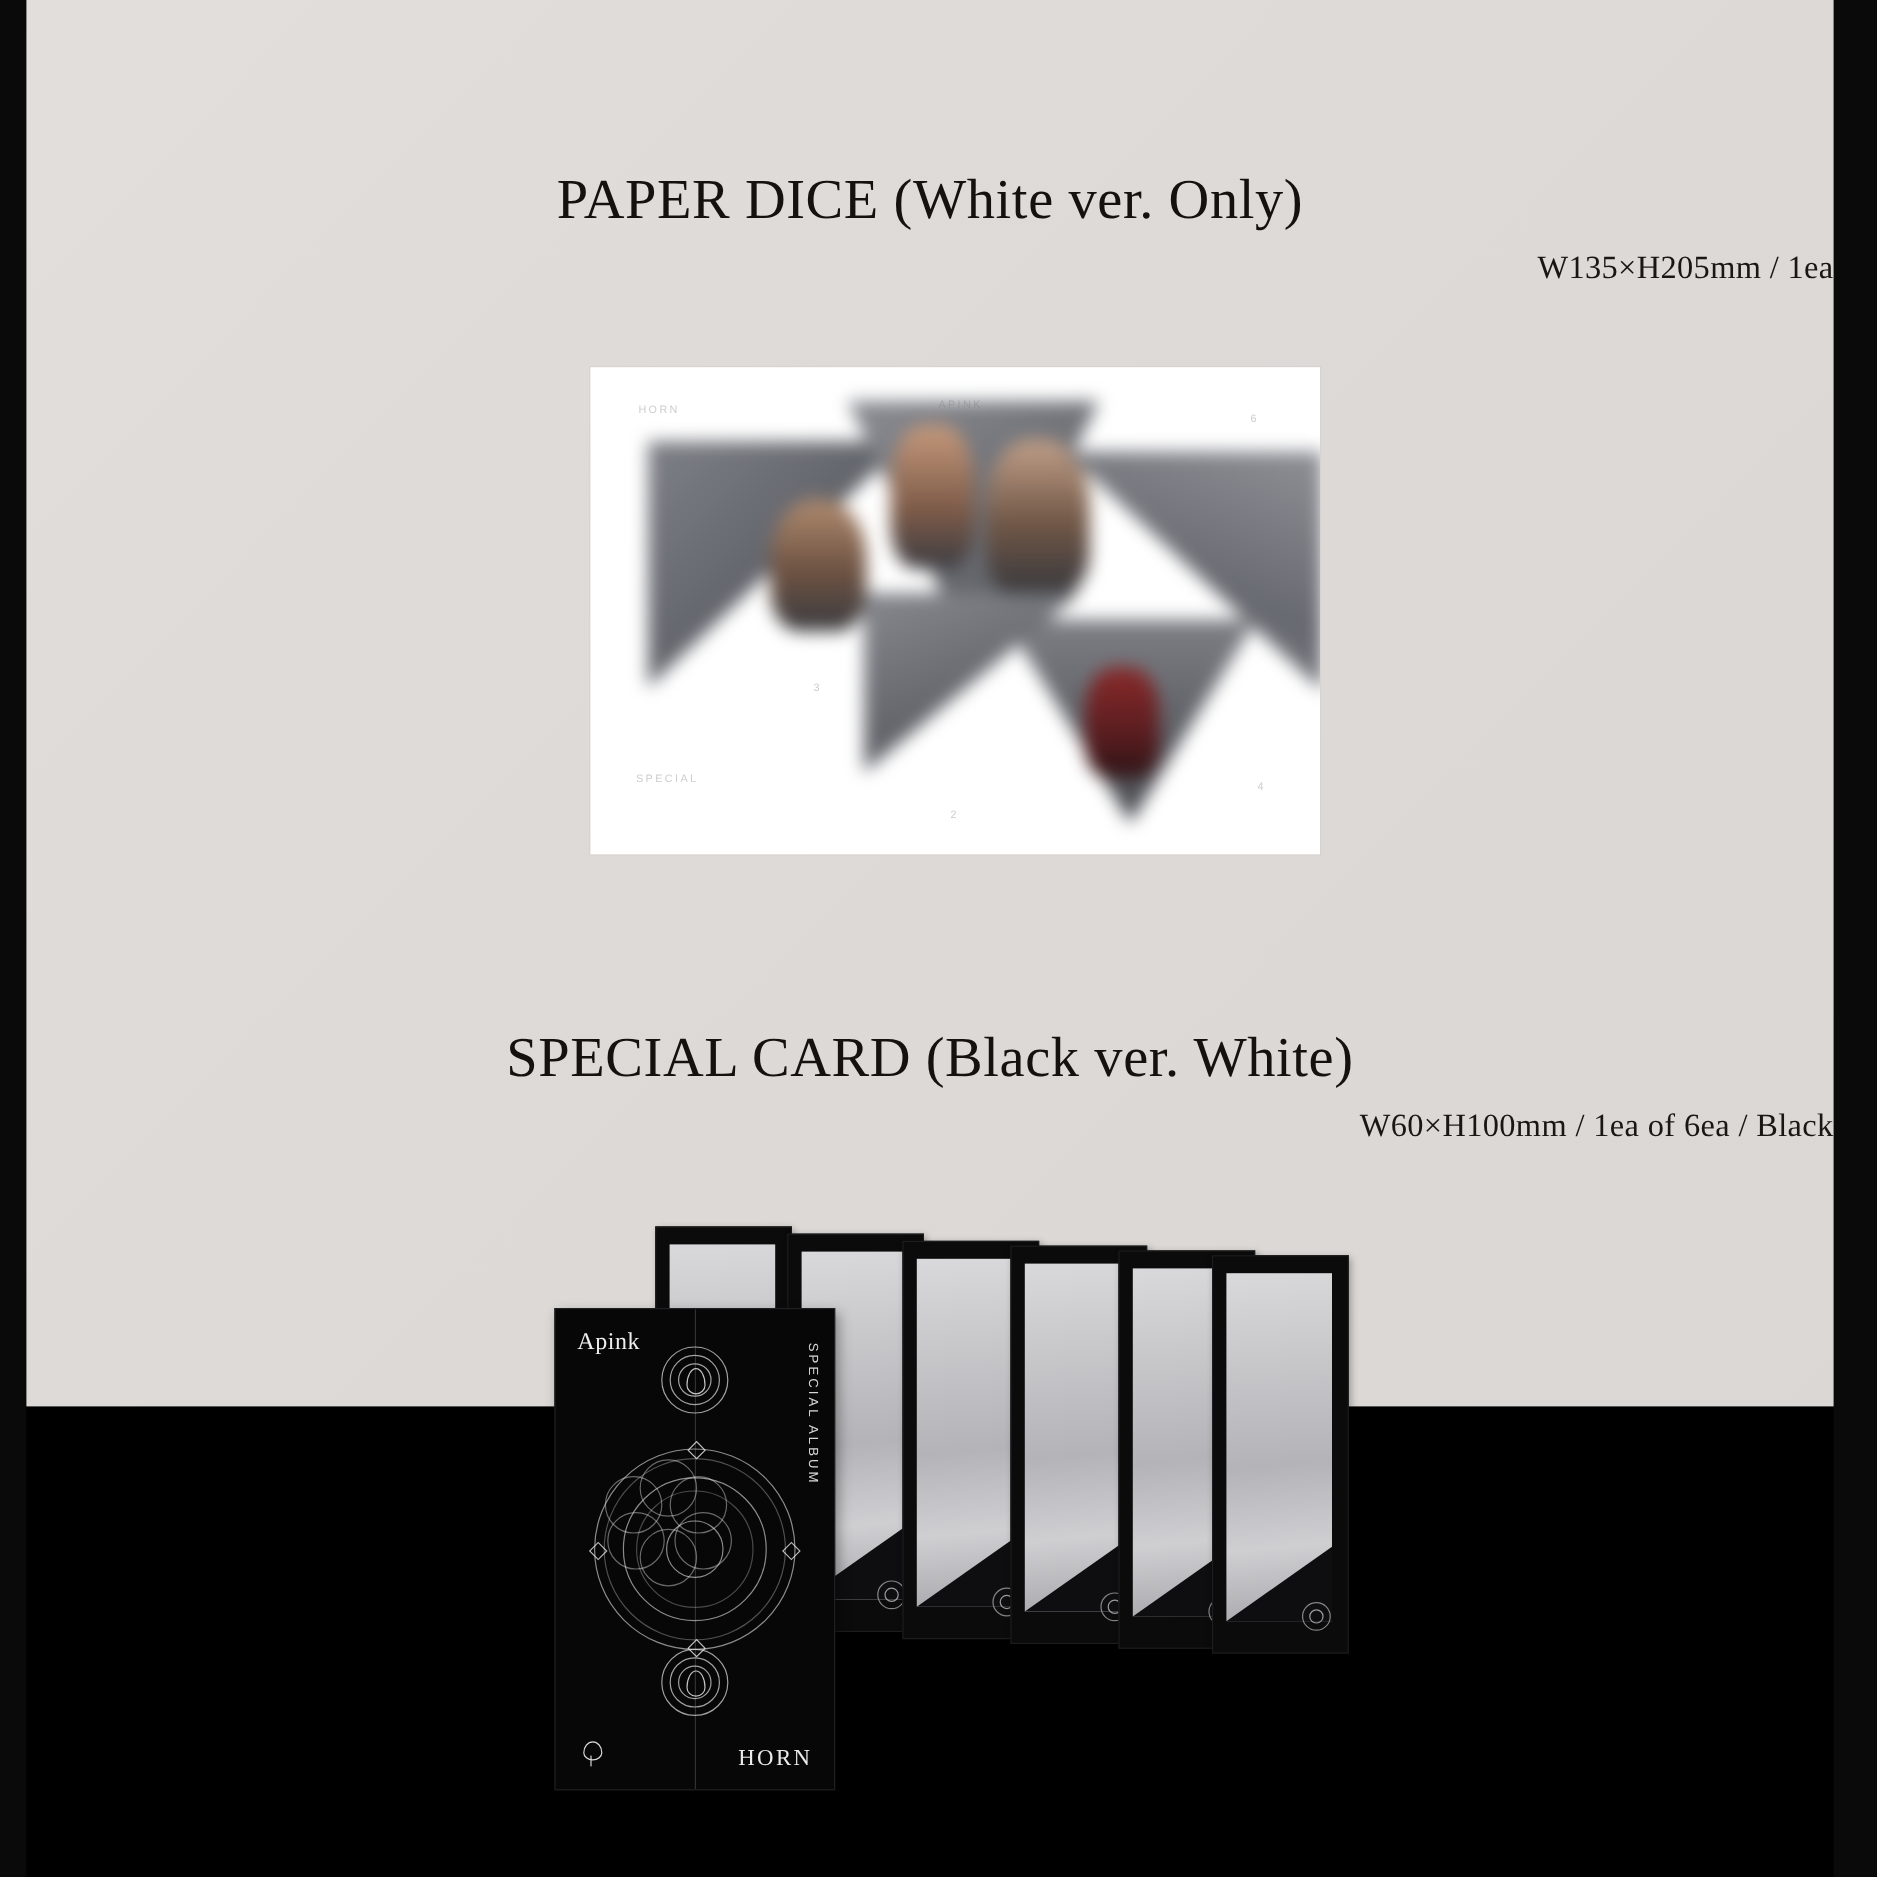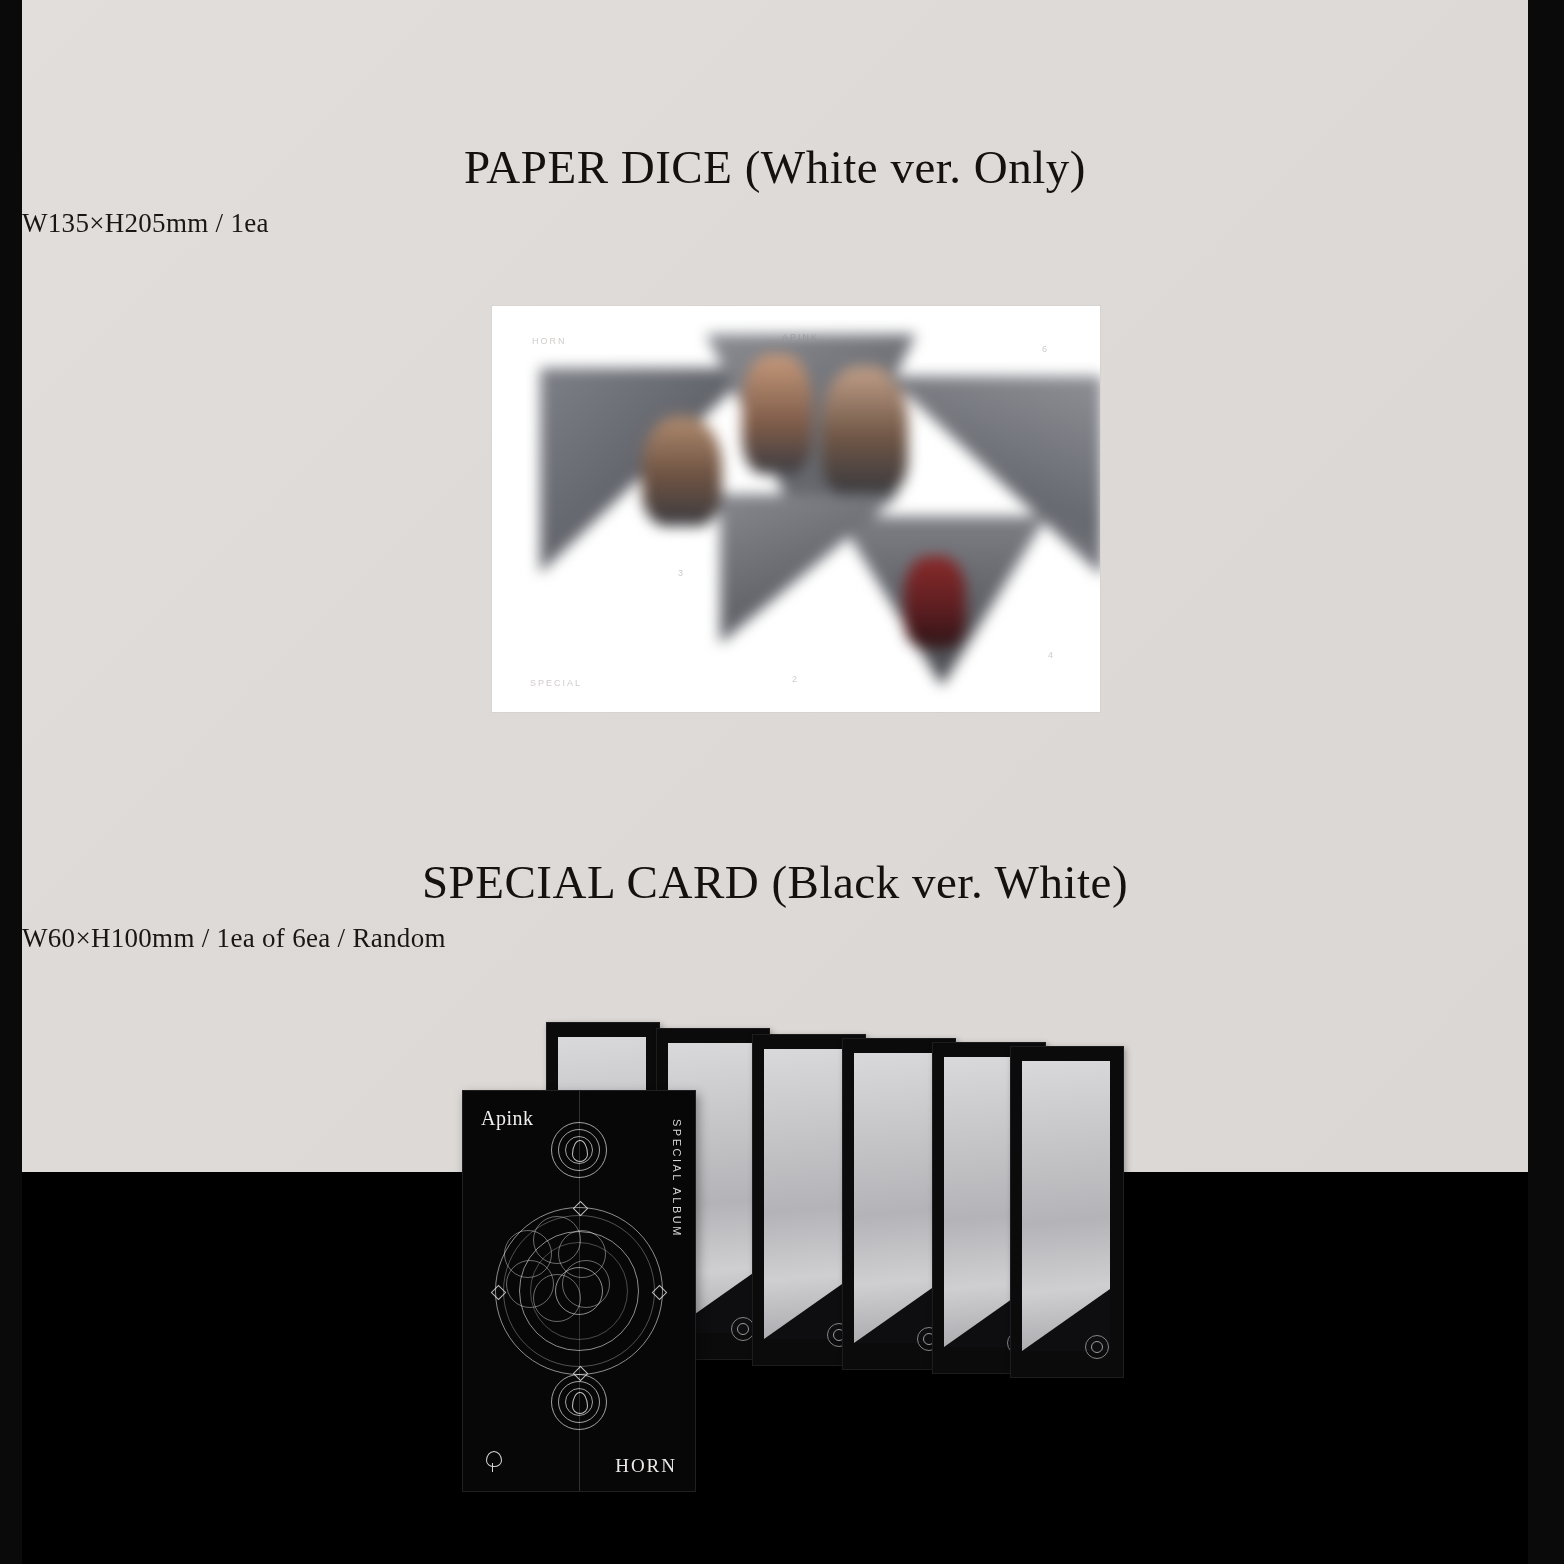--- a/index.html
+++ b/index.html
@@ -40,21 +40,21 @@
     letter-spacing: 0.5px;
     color: #15110f;
     font-family: "Liberation Serif", serif;
     font-weight: 400;
     white-space: nowrap;
   }
   .sec-title .thin {
     font-weight: 400;
   }
   .sec-sub {
-    text-align: left;
+    text-align: right;
     font-size: 27px;
     color: #1a1614;
     margin-top: 14px;
     font-family: "Liberation Serif", serif;
     letter-spacing: 0.3px;
   }
 
   
   .dice-wrap {
     position: absolute;
@@ -272,21 +272,21 @@
       <span>PAPER DICE</span>
       <span class="thin">(White ver. Only)</span>
     </div>
     <div class="sec-sub">W135×H205mm / 1ea</div>
   </div>
 
   <div class="dice-wrap">
     <div class="faint-text" style="left:40px;top:30px;">HORN</div>
     <div class="faint-text" style="left:290px;top:26px;">APINK</div>
     <div class="faint-text" style="left:550px;top:38px;">6</div>
-    <div class="faint-text" style="left:38px;top:338px;margin-top:34px;">SPECIAL</div>
+    <div class="faint-text" style="left:38px;top:338px;">SPECIAL</div>
     <div class="faint-text" style="left:300px;top:368px;">2</div>
     <div class="faint-text" style="left:556px;top:344px;">4</div>
     <div class="faint-text" style="left:186px;top:262px;">3</div>
     <div class="faint-text" style="left:400px;top:258px;">5</div>
 
     <div class="dice-blur">
 
       <div class="tri" style="left:48px; top:62px; border-left:0; border-right:215px solid transparent; border-top:205px solid #6e7076;"></div>
       <div class="tri" style="left:48px; top:62px; border-right:0; border-left:0; width:215px; height:205px; background:linear-gradient(135deg,#7e8087 0%, #5d5f66 60%, #8d8f95 100%); clip-path: polygon(0 0, 100% 0, 0 100%);"></div>
 
@@ -303,21 +303,21 @@
 
       <div class="dice-shape" style="left:228px; top:188px; width:180px; height:150px; background:linear-gradient(160deg,#86888e 0%, #62646a 60%, #76787e 100%); clip-path: polygon(0 0, 100% 0, 0 100%);"></div>
     </div>
   </div>
 
   <div class="section" style="top:855px;">
     <div class="sec-title">
       <span>SPECIAL CARD</span>
       <span class="thin">(Black ver. White)</span>
     </div>
-    <div class="sec-sub">W60×H100mm / 1ea of 6ea / Random</div>
+    <div class="sec-sub">W60×H100mm / 1ea of 6ea / Black</div>
   </div>
 
   <div class="cards-area">
 
     <div class="card-back" style="left:104px; top:2px;">
       <div class="foil"></div>
       <div class="emblem"></div>
     </div>
     <div class="card-back" style="left:214px; top:8px;">
       <div class="foil"></div>

